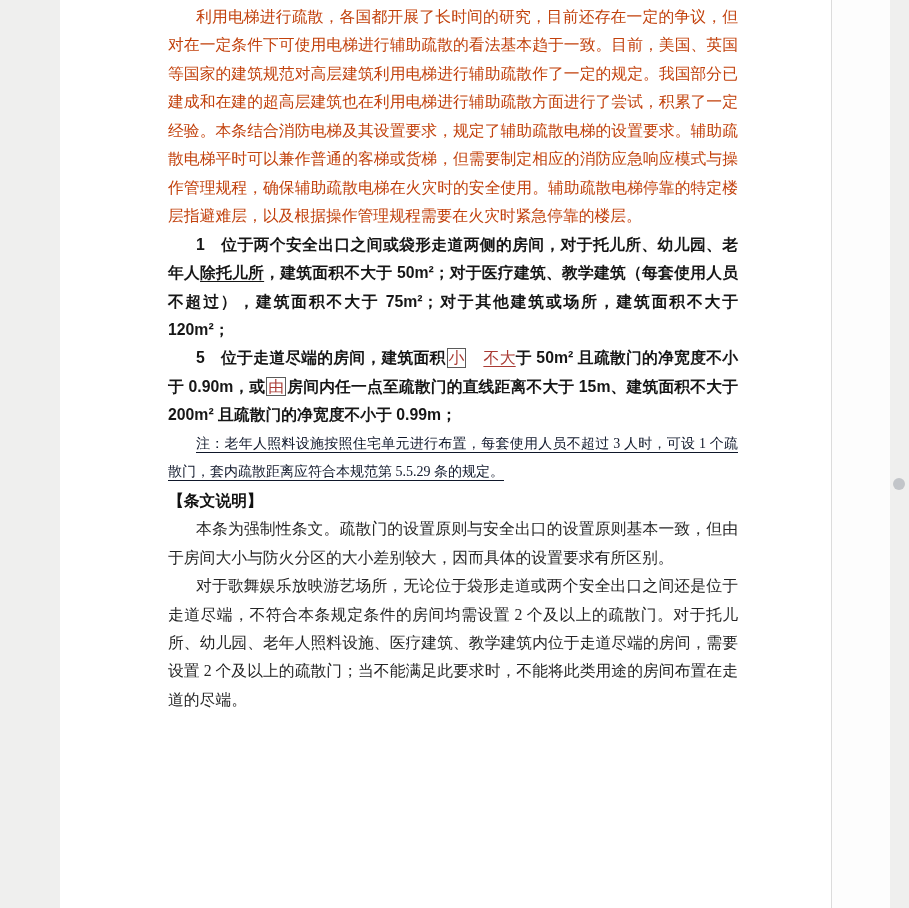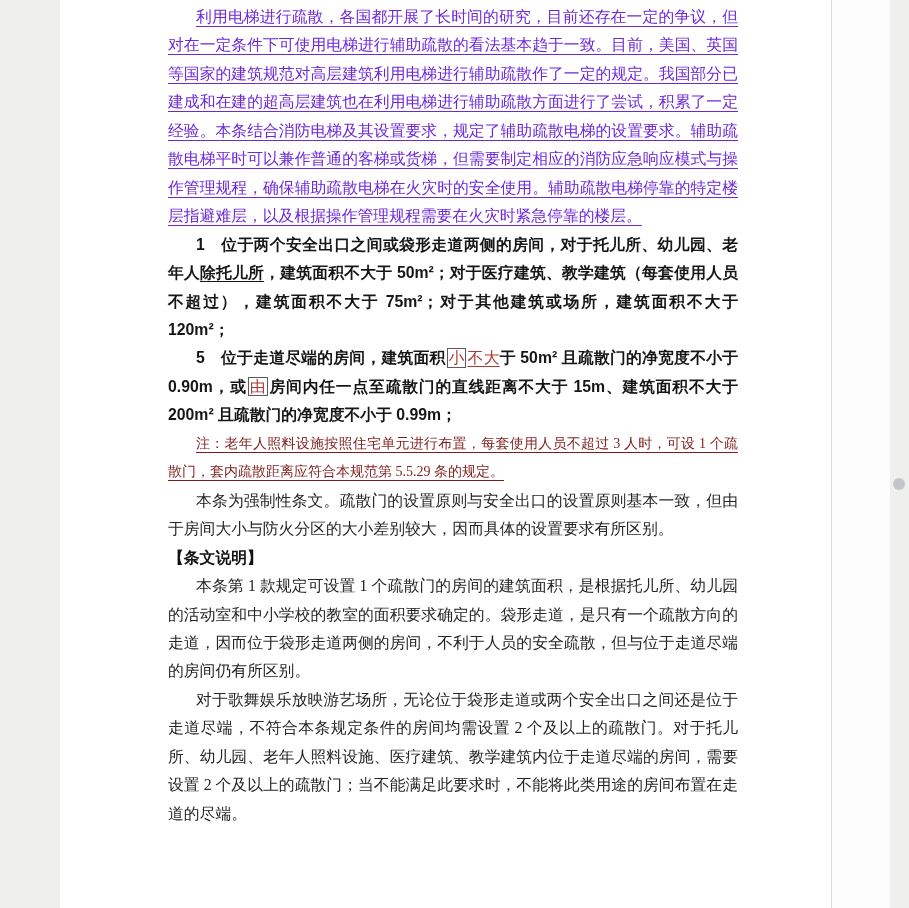--- a/index.html
+++ b/index.html
@@ -22,72 +22,70 @@
   }
   .textcol{
     position:absolute;left:108px;top:3px;width:570px;
   }
   .para{
     margin:0;text-align:justify;text-indent:28px;
     font-size:15.8px;line-height:28.45px;color:#252525;
     font-family:"Liberation Serif","DejaVu Serif",serif;
   }
   .red-insert{
-    color:#6d28d9;
-    text-decoration:underline;
+    color:#c2410c;
     text-underline-offset:4px;
     text-decoration-thickness:1px;
   }
   .provision{
     font-family:"Liberation Sans","DejaVu Sans",sans-serif;
     font-weight:600;color:#161616;
   }
   .no-indent{text-indent:0;}
   .note{
-    font-size:14px;color:#7f1d1d;
+    font-size:14px;color:#0f172a;
     text-decoration:underline;text-underline-offset:4px;text-decoration-thickness:1px;
   }
   .heading{
     font-family:"Liberation Sans","DejaVu Sans",sans-serif;
     font-weight:700;color:#111;text-indent:0;
   }
   
   .seg-u{text-decoration:underline;text-underline-offset:3px;}
   .seg-rbox{
     color:#a93b34;font-weight:400;
     font-family:"Liberation Serif","DejaVu Serif",serif;
     border:1px solid #5a5a5a;display:inline-block;line-height:1.1;
     padding:0 1px;margin:0 1px;text-indent:0;vertical-align:baseline;
   }
   .seg-rund{
     color:#a93b34;font-weight:400;
     font-family:"Liberation Serif","DejaVu Serif",serif;
-    text-decoration:underline;text-underline-offset:3px;
+    text-decoration:underline;text-underline-offset:3px;margin-left:16px;
   }
 </style>
 </head>
 <body>
 
 <div class="paper">
   <div class="textcol">
     <p class="para red-insert"><span>利用电梯进行疏散，各国都开展了长时间的研究，目前还存在一定的争议，但对在一定条件下可使用电梯进行辅助疏散的看法基本趋于一致。目前，美国、英国等国家的建筑规范对高层建筑利用电梯进行辅助疏散作了一定的规定。我国部分已建成和在建的超高层建筑也在利用电梯进行辅助疏散方面进行了尝试，积累了一定经验。本条结合消防电梯及其设置要求，规定了辅助疏散电梯的设置要求。辅助疏散电梯平时可以兼作普通的客梯或货梯，但需要制定相应的消防应急响应模式与操作管理规程，确保辅助疏散电梯在火灾时的安全使用。辅助疏散电梯停靠的特定楼层指避难层，以及根据操作管理规程需要在火灾时紧急停靠的楼层。</span></p>
 
 
     <p class="para provision"><span>1　位于两个安全出口之间或袋形走道两侧的房间，对于托儿所、幼儿园、老年人</span><span class="seg-u">除托儿所</span><span>，建筑面积不大于 50m²；对于医疗建筑、教学建筑（每套使用人员不超过），建筑面积不大于 75m²；对于其他建筑或场所，建筑面积不大于 120m²；</span></p>
 
     <p class="para provision"><span>5　位于走道尽端的房间，建筑面积</span><span class="seg-rbox">小</span><span class="seg-rund">不大</span><span>于 50m² 且疏散门的净宽度不小于 0.90m，或</span><span class="seg-rbox">由</span><span>房间内任一点至疏散门的直线距离不大于 15m、建筑面积不大于 200m² 且疏散门的净宽度不小于 0.99m；</span></p>
 
 
     <p class="para note"><span>注：老年人照料设施按照住宅单元进行布置，每套使用人员不超过 3 人时，可设 1 个疏散门，套内疏散距离应符合本规范第 5.5.29 条的规定。</span></p>
 
+    <p class="para heading"><span>【条文说明】</span></p>
+
     <p class="para"><span>本条为强制性条文。疏散门的设置原则与安全出口的设置原则基本一致，但由于房间大小与防火分区的大小差别较大，因而具体的设置要求有所区别。</span></p>
 
-    <p class="para heading"><span>【条文说明】</span></p>
-
-    <p class="para"><span>本条第 1 款规定可设置 1 个疏散门的房间的建筑面积，是根据托儿所、幼儿园的活动室和中小学校的教室的面积要求确定的。袋形走道，是只有一个疏散方向的走道，因而位于袋形走道两侧的房间，不利于人员的安全疏散，但与位于走道尽端的房间仍有所区别。</span></p>
 
     <p class="para"><span>对于歌舞娱乐放映游艺场所，无论位于袋形走道或两个安全出口之间还是位于走道尽端，不符合本条规定条件的房间均需设置 2 个及以上的疏散门。对于托儿所、幼儿园、老年人照料设施、医疗建筑、教学建筑内位于走道尽端的房间，需要设置 2 个及以上的疏散门；当不能满足此要求时，不能将此类用途的房间布置在走道的尽端。</span></p>
   </div>
 </div>
 
 <div class="paper-strip"></div>
 
 <div class="scroll-dot"></div>
 
 </body></html>

